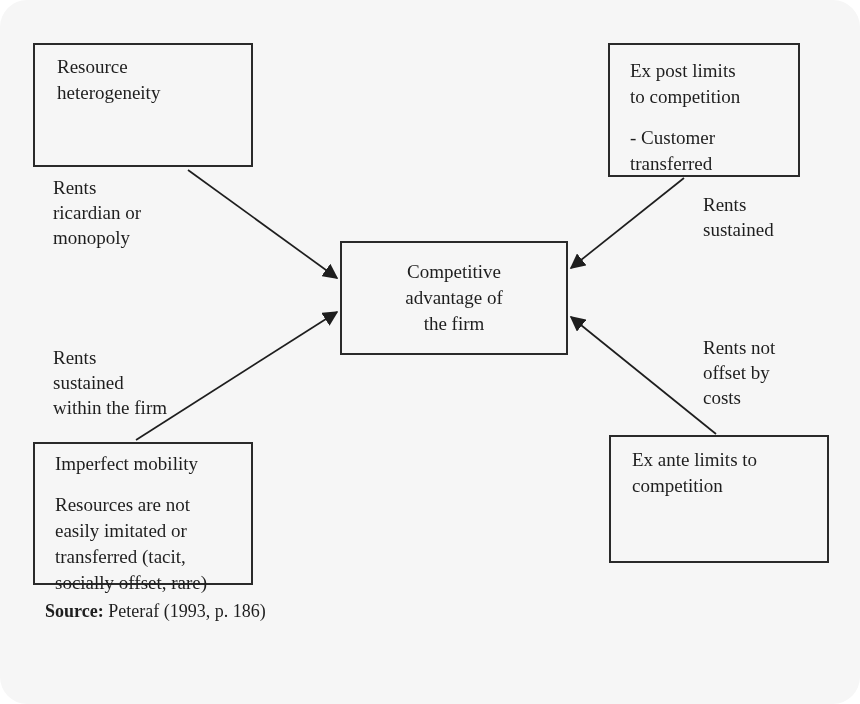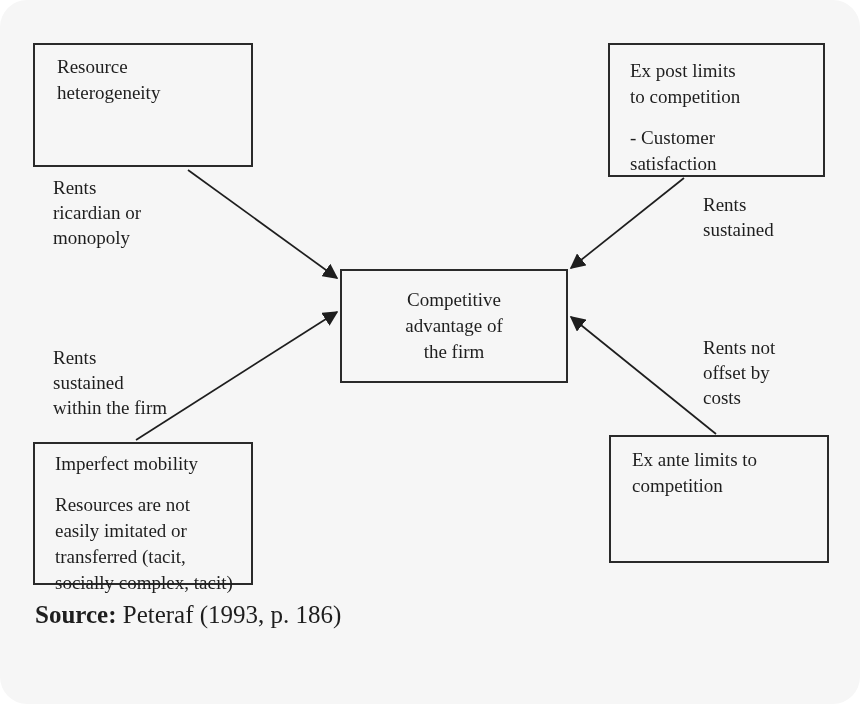--- a/index.html
+++ b/index.html
@@ -31,44 +31,43 @@
     font-size: 19px;
     line-height: 26px;
   }
   .para {
     white-space: pre-line;
   }
   .para + .para {
     margin-top: 15px;
   }
   .node-tl { left: 33px;  top: 43px;  width: 220px; height: 124px; padding: 9px 8px 0 22px; }
-  .node-tr { left: 608px; top: 43px;  width: 217px; height: 134px; padding: 13px 8px 4px 20px; }
+  .node-tr { left: 608px; top: 43px;  width: 192px; height: 134px; padding: 13px 8px 4px 20px; }
   .node-bl { left: 33px;  top: 442px; width: 220px; height: 143px; padding: 7px 8px 0 20px; }
   .node-br { left: 609px; top: 435px; width: 220px; height: 128px; padding: 10px 6px 0 21px; }
   .node-center {
     left: 340px; top: 241px; width: 228px; height: 114px;
     display: flex; align-items: center; justify-content: center;
     text-align: center;
-    margin-top: 28px;
   }
   .edge-label {
     position: absolute;
     font-size: 19px;
     line-height: 25px;
     white-space: pre-line;
   }
   .label-rents-ricardian       { left: 53px;  top: 175px; }
   .label-rents-sustained       { left: 703px; top: 192px; }
   .label-rents-sustained-within{ left: 53px;  top: 345px; }
   .label-rents-not-offset      { left: 703px; top: 335px; }
   .source-caption {
     position: absolute;
-    left: 35px;
+    left: 45px;
     top: 601px;
-    font-size: 25px;
+    font-size: 18px;
   }
   .source-prefix { font-weight: bold; }
 </style>
 </head>
 <body>
 
 <div class="canvas">
 
   <svg class="arrows" width="860" height="704" viewBox="0 0 860 704">
     <defs>
@@ -84,35 +83,35 @@
 
   <div class="node node-tl">
     <div class="para">Resource
 heterogeneity</div>
   </div>
 
   <div class="node node-tr">
     <div class="para">Ex post limits
 to competition</div>
     <div class="para">- Customer
-satisfaction</div>
+transferred</div>
   </div>
 
   <div class="node node-center">
     <div class="para">Competitive
 advantage of
 the firm</div>
   </div>
 
   <div class="node node-bl">
     <div class="para">Imperfect mobility</div>
     <div class="para">Resources are not
 easily imitated or
 transferred (tacit,
-socially complex, tacit)</div>
+socially offset, rare)</div>
   </div>
 
   <div class="node node-br">
     <div class="para">Ex ante limits to
 competition</div>
   </div>
 
   <div class="edge-label label-rents-ricardian">Rents
 ricardian or
 monopoly</div>

